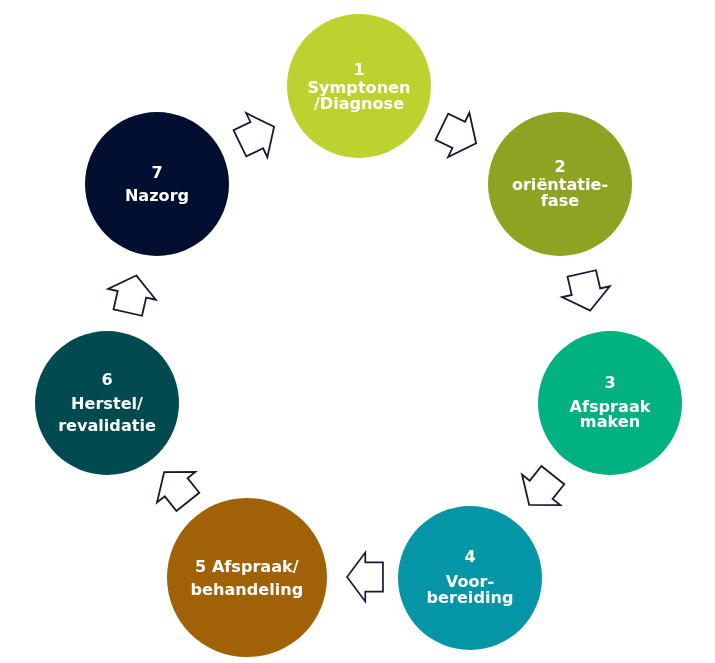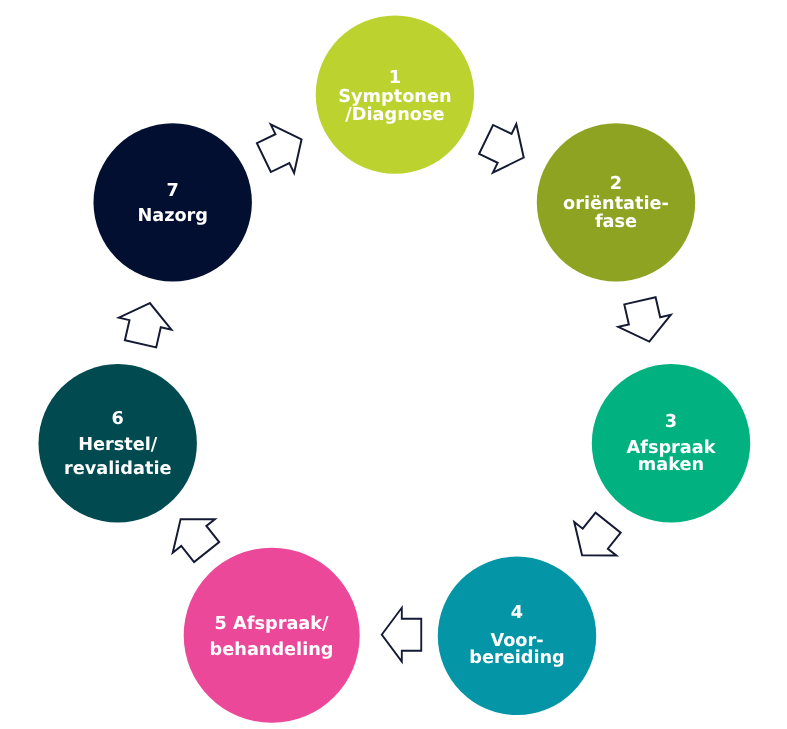--- a/index.html
+++ b/index.html
@@ -39,21 +39,21 @@
     stroke:#141a33;
     stroke-width:1.8;
     stroke-linejoin:miter;
   }
 
   
   #node-1{left:287px;   top:14.25px;  width:144px;   height:144px;   background:#bcd22e;}
   #node-2{left:488px;   top:111.5px;  width:144px;   height:144px;   background:#8fa323;}
   #node-3{left:538px;   top:330.5px;  width:144px;   height:144px;   background:#01b180;}
   #node-4{left:398px;   top:505.5px;  width:144px;   height:144px;   background:#0496a6;}
-  #node-5{left:167.2px; top:497.5px;  width:159.4px; height:159.4px; background:#ec4899;}
+  #node-5{left:167.2px; top:497.5px;  width:159.4px; height:159.4px; background:#a16207;}
   #node-6{left:35px;    top:330.5px;  width:144px;   height:144px;   background:#014a50;}
   #node-7{left:85px;    top:112px;    width:144px;   height:144px;   background:#020f30;}
 
   
   #node-1 .l0{top:56.08px;} #node-1 .l1{top:73.28px;} #node-1 .l2{top:89.78px;}
   #node-2 .l0{top:55.83px;} #node-2 .l1{top:73.23px;} #node-2 .l2{top:89.53px;}
   #node-3 .l0{top:52.33px;} #node-3 .l1{top:76.03px;} #node-3 .l2{top:91.93px;}
   #node-4 .l0{top:51.93px;} #node-4 .l1{top:76.43px;} #node-4 .l2{top:92.33px;}
   #node-5 .l0{top:69.23px;} #node-5 .l1{top:92.33px;}
   #node-6 .l0{top:49.23px;} #node-6 .l1{top:73.03px;} #node-6 .l2{top:95.53px;}

